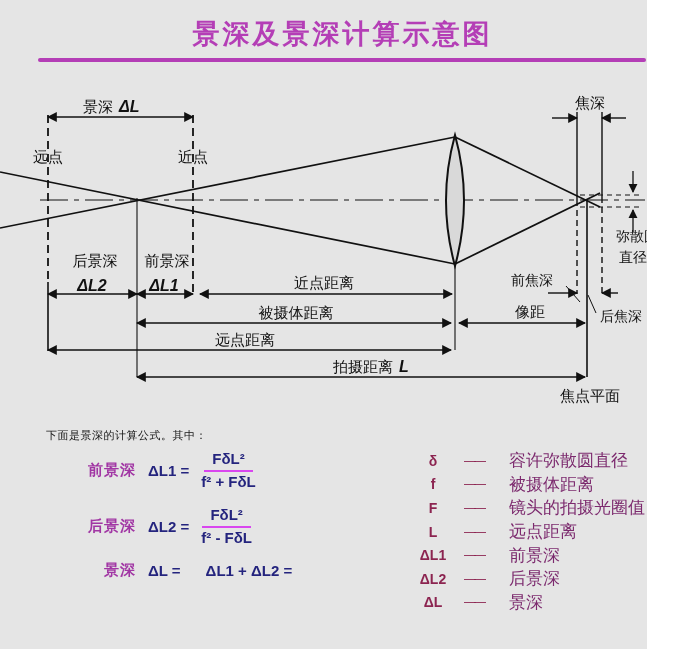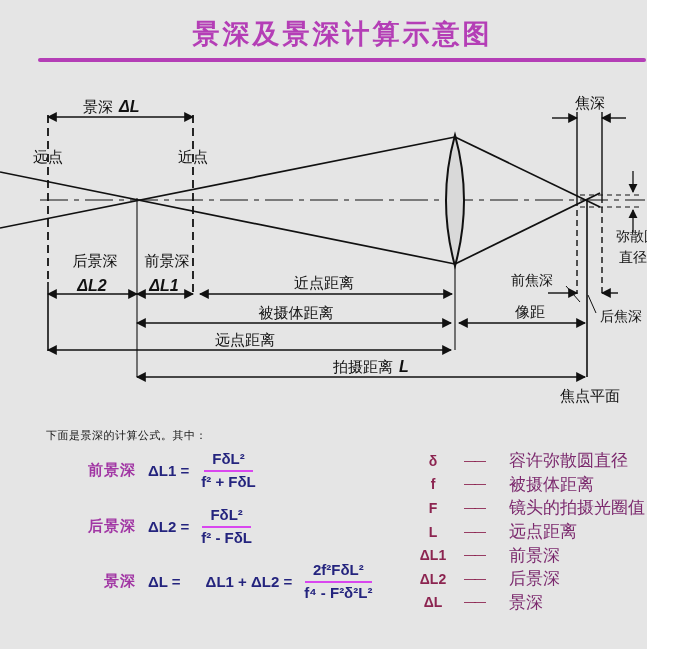--- a/index.html
+++ b/index.html
@@ -127,24 +127,20 @@
     <span class="frac">
       <span class="num">FδL²</span>
       <span class="den">f² - FδL</span>
     </span>
   </div>
 
   <div class="formula" style="left:104px;top:561px;">
     <span class="f-label">景深</span>
     <span>ΔL =</span>
     <span style="margin-left:13px;">ΔL1 + ΔL2  =</span>
-    <span class="frac">
-      <span class="num">2f²FδL²</span>
-      <span class="den">f⁴ - F²δ²L²</span>
-    </span>
   </div>
 
   <div class="legend">
     <div class="lg-row">
       <span class="lg-sym">δ</span>
       <span class="lg-dash">——</span>
       <span class="lg-desc">容许弥散圆直径</span>
     </div>
     <div class="lg-row">
       <span class="lg-sym">f</span>

